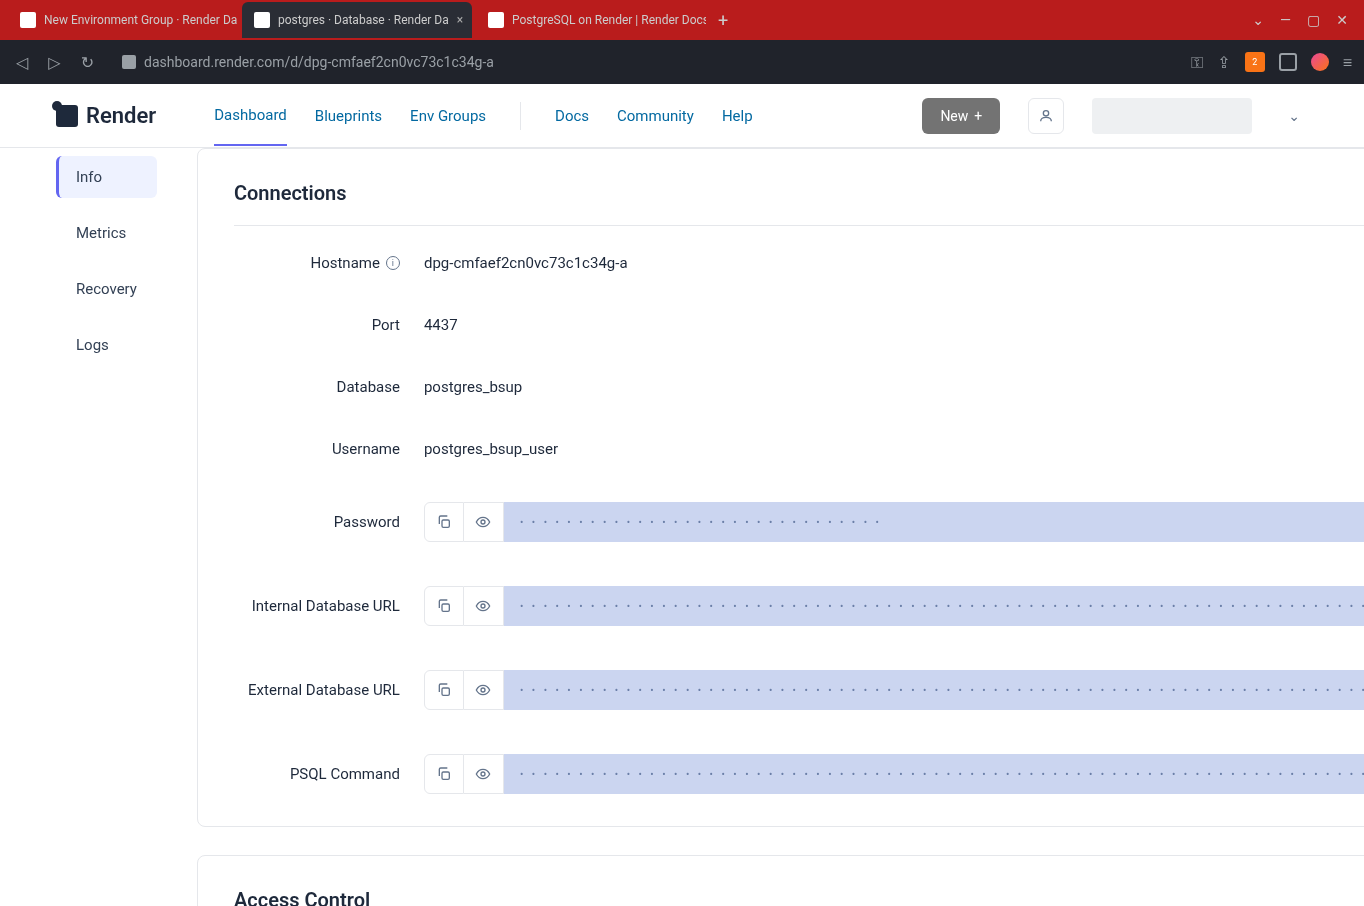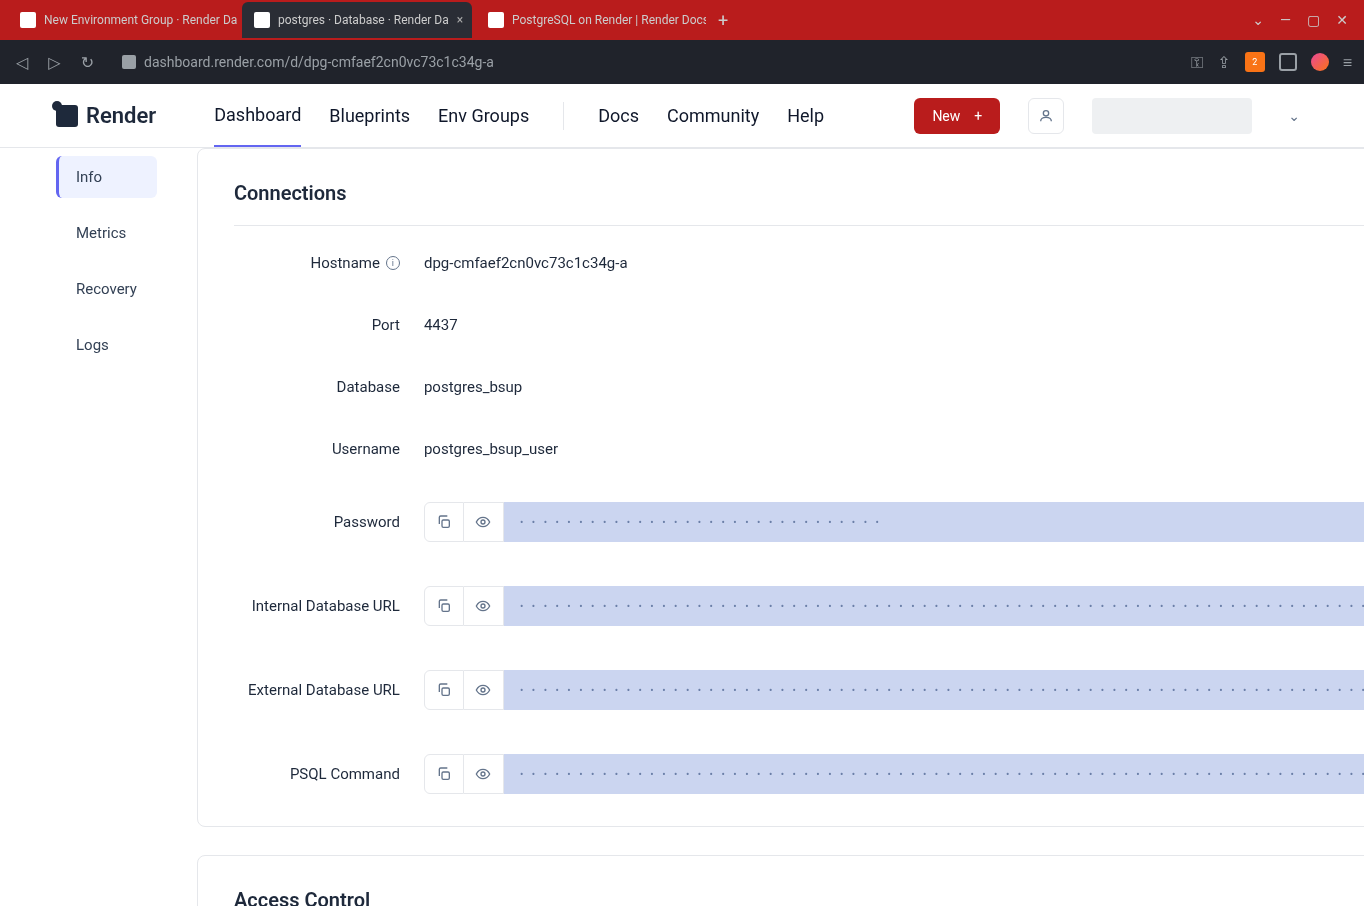--- a/index.html
+++ b/index.html
@@ -22,24 +22,24 @@
 .avatar{border-radius:50%;background:linear-gradient(135deg,#ec4899,#f97316)}
 .ext{border:2px solid #9aa0a6;border-radius:3px}
 .content{position:absolute;top:84px;left:0;right:0;bottom:0;background:#fff;overflow-y:auto}
 .content::-webkit-scrollbar{width:16px}
 .content::-webkit-scrollbar-track{background:#f1f1f1}
 .content::-webkit-scrollbar-thumb{background:#c0c0c0;border-radius:2px}
 .topnav{height:64px;border-bottom:1px solid #e5e7eb;display:flex;align-items:center;padding:15px 56px;gap:28px}
 .logo{display:flex;align-items:center;gap:8px;font-weight:600;font-size:22px;color:#1e293b;margin-right:30px}
 .logosym{width:22px;height:22px;background:#1e293b;border-radius:3px;position:relative}
 .logosym:before{content:"";position:absolute;width:10px;height:10px;background:#1e293b;border-radius:50%;top:-4px;left:-4px}
-.navlink{color:#0f172a;font-size:18px;padding:20px 0;cursor:pointer}
+.navlink{color:#0369a1;font-size:15px;padding:20px 0;cursor:pointer}
 .navlink.active{border-bottom:2px solid #6366f1}
 .navdiv{width:1px;height:28px;background:#e5e7eb;margin:0 6px}
-.newbtn{margin-left:auto;background:#b91c1c;color:#fff;padding:10px 18px;border-radius:6px;font-size:14px;display:flex;align-items:center;gap:14px;cursor:pointer}
+.newbtn{margin-left:auto;background:#737373;color:#fff;padding:10px 18px;border-radius:6px;font-size:14px;display:flex;align-items:center;gap:6px;cursor:pointer}
 .usericon{width:36px;height:36px;border:1px solid #e5e7eb;border-radius:6px;display:flex;align-items:center;justify-content:center;color:#64748b}
 .userbox{width:160px;height:36px;background:#eef0f2;border-radius:4px}
 .chev{color:#64748b;font-size:14px;padding:0 8px}
 .main{display:flex;padding:0 0 0 56px;gap:40px}
 .sidebar{width:160px;padding-top:8px}
 .sideitem{padding:12px 20px;color:#334155;font-size:15px;border-radius:6px;margin-bottom:14px;cursor:pointer}
 .sideitem.active{background:#eef2ff;border-left:3px solid #6366f1;padding-left:17px}
 .panel{flex:1;margin-right:70px}
 .card{border:1px solid #e5e7eb;border-radius:8px;padding:32px 36px;margin-bottom:28px}
 .cardtitle{font-size:20px;font-weight:600;color:#1e293b;padding-bottom:20px;border-bottom:1px solid #e5e7eb;margin-bottom:28px}

